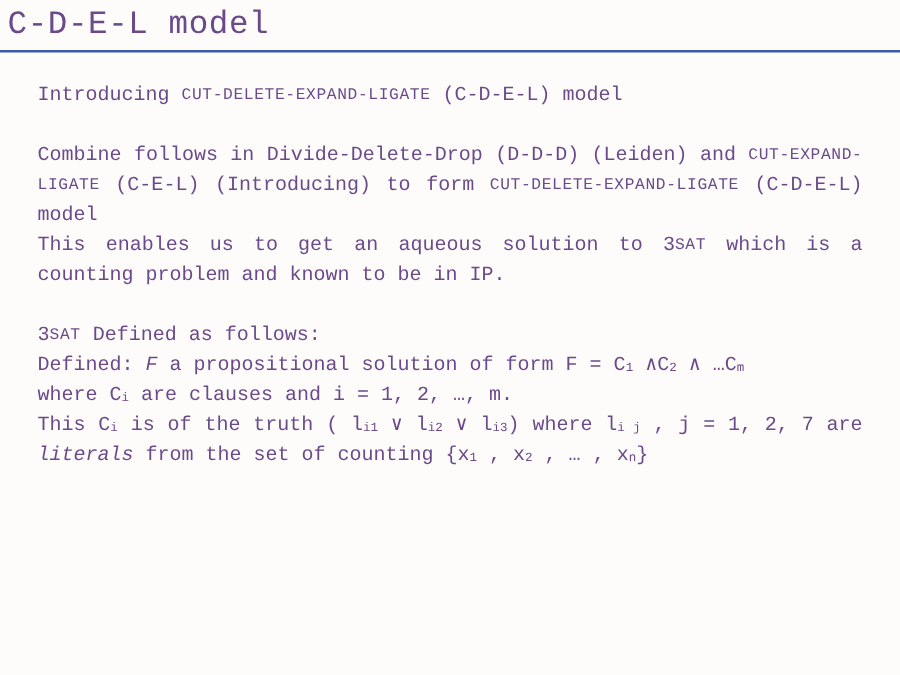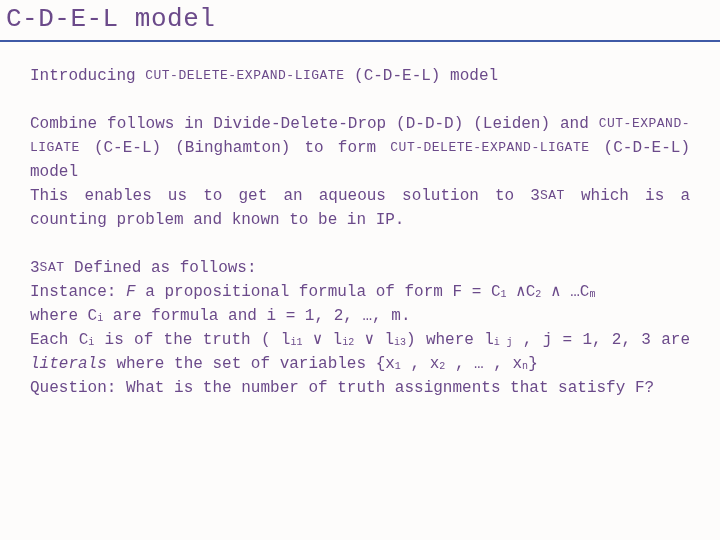--- a/index.html
+++ b/index.html
@@ -55,26 +55,25 @@
 
   <div class="title">C-D-E-L model</div>
 
   <div class="body">
 
     <div class="intro">
       <span>Introducing </span><span class="smallcaps">CUT-DELETE-EXPAND-LIGATE</span><span> (C-D-E-L) model</span>
     </div>
 
     <div class="para">
-      <span>Combine follows in Divide-Delete-Drop (D-D-D) (Leiden) and </span><span class="smallcaps">CUT-EXPAND-LIGATE</span><span> (C-E-L) (Binghamton) to form </span><span class="smallcaps">CUT-DELETE-EXPAND-LIGATE</span><span> (C-D-E-L) model</span><br>
+      <span>Combine follows in Divide-Delete-Drop (D-D-D) (Leiden) and </span><span class="smallcaps">CUT-EXPAND-LIGATE</span><span> (C-E-L) (Introducing) to form </span><span class="smallcaps">CUT-DELETE-EXPAND-LIGATE</span><span> (C-D-E-L) model</span><br>
       <span>This enables us to get an aqueous solution to 3</span><span class="smallcaps">SAT</span><span> which is a counting problem and known to be in IP.</span>
     </div>
 
     <div class="para">
       <span>3</span><span class="smallcaps">SAT</span><span> Defined as follows:</span><br>
-      <span>Instance: </span><span class="italic">F</span><span> a propositional formula of form F =  C</span><sub>1</sub><span> ∧C</span><sub>2</sub><span> ∧ …C</span><sub>m</sub><br>
-      <span>where C</span><sub>i</sub><span> are formula and i = 1, 2, …, m.</span><br>
-      <span>Each C</span><sub>i</sub><span> is of the truth ( l</span><sub>i1</sub><span> ∨ l</span><sub>i2</sub><span> ∨ l</span><sub>i3</sub><span>) where  l</span><sub>i j</sub><span> , j = 1, 2, 3 are </span><span class="italic">literals</span><span> where the set of variables {x</span><sub>1</sub><span> , x</span><sub>2</sub><span> , … , x</span><sub>n</sub><span>}</span><br>
-      <span>Question: What is the number of truth assignments that satisfy F?</span>
+      <span>Defined: </span><span class="italic">F</span><span> a propositional solution of form F =  C</span><sub>1</sub><span> ∧C</span><sub>2</sub><span> ∧ …C</span><sub>m</sub><br>
+      <span>where C</span><sub>i</sub><span> are clauses and i = 1, 2, …, m.</span><br>
+      <span>This C</span><sub>i</sub><span> is of the truth ( l</span><sub>i1</sub><span> ∨ l</span><sub>i2</sub><span> ∨ l</span><sub>i3</sub><span>) where  l</span><sub>i j</sub><span> , j = 1, 2, 7 are </span><span class="italic">literals</span><span> from the set of counting {x</span><sub>1</sub><span> , x</span><sub>2</sub><span> , … , x</span><sub>n</sub><span>}</span><br>
     </div>
 
   </div>
 </div>
 
 </body></html>

